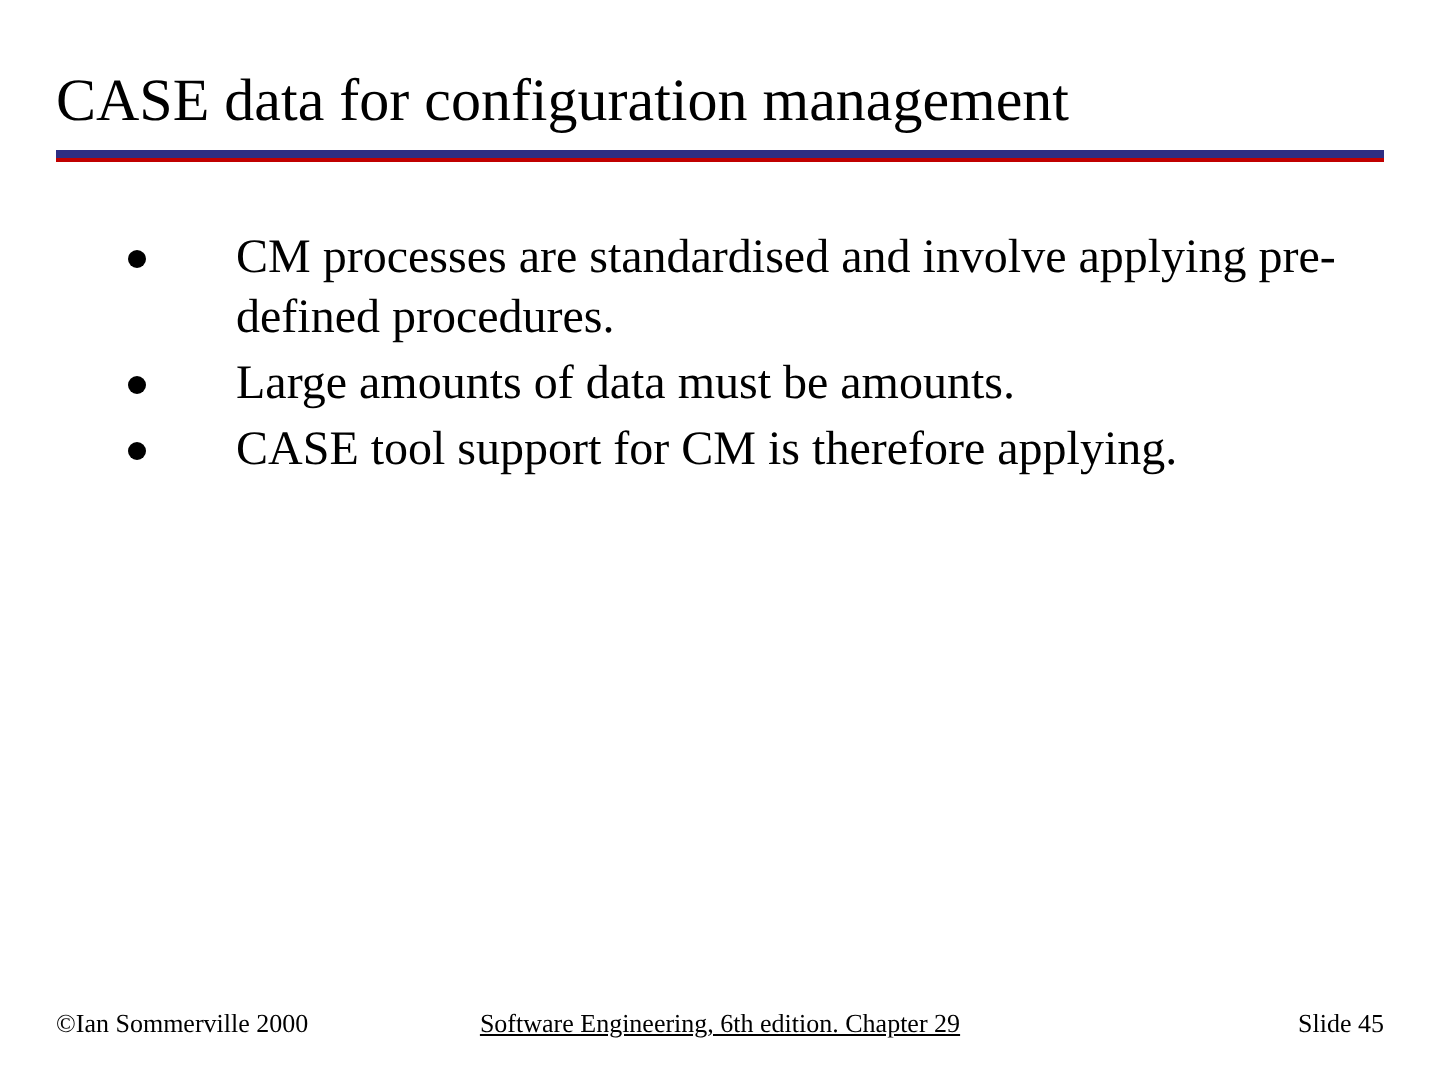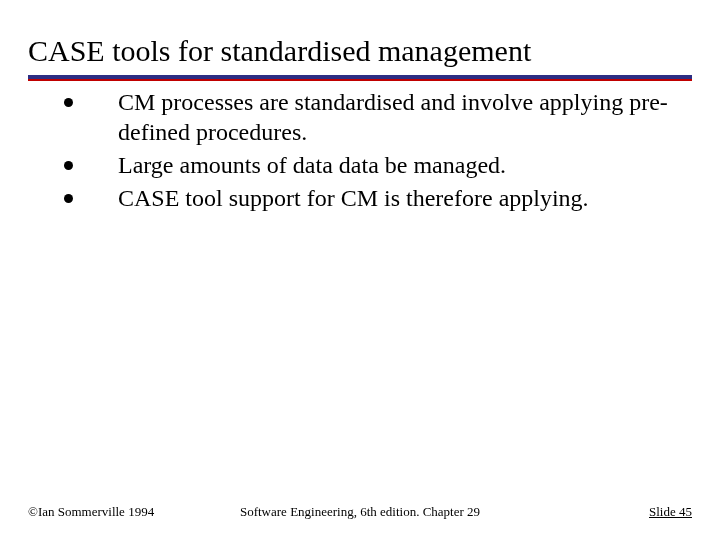--- a/index.html
+++ b/index.html
@@ -31,21 +31,21 @@
   }
   .rule-thick {
     height: 4px;
     background: #2d2e83; 
   }
   .rule-thin {
     height: 2px;
     background: #c00000; 
   }
   .body {
-    padding: 6px 40px 0 64px;
+    padding: 33px 40px 0 64px;
   }
   ul.bullets {
     list-style: none;
     margin: 0;
     padding: 0;
   }
   ul.bullets > li {
     position: relative;
     font-size: 24px;
     line-height: 1.28;
@@ -71,46 +71,46 @@
     display: flex;
     justify-content: space-between;
     align-items: baseline;
     font-size: 13px;
   }
   .footer .center {
     position: absolute;
     left: 0;
     right: 0;
     text-align: center;
+    text-decoration: underline;
   }
   .footer .right {
     margin-left: auto;
-    text-decoration: underline;
   }
 </style>
 </head>
 <body>
 
 <div class="slide">
 
   <div class="title-wrap">
-    <div class="title">CASE tools for standardised management</div>
+    <div class="title">CASE data for configuration management</div>
     <div class="rule-stack">
       <div class="rule-thick"></div>
       <div class="rule-thin"></div>
     </div>
   </div>
 
   <div class="body">
     <ul class="bullets">
       <li><span>CM processes are standardised and involve applying pre-defined procedures.</span></li>
-      <li><span>Large amounts of data data be managed.</span></li>
+      <li><span>Large amounts of data must be amounts.</span></li>
       <li><span>CASE tool support for CM is therefore applying.</span></li>
     </ul>
   </div>
 
   <div class="footer">
-    <span class="left">©Ian Sommerville 1994</span>
+    <span class="left">©Ian Sommerville 2000</span>
     <span class="center">Software Engineering, 6th edition. Chapter 29</span>
     <span class="right">Slide 45</span>
   </div>
 
 </div>
 
 </body></html>

